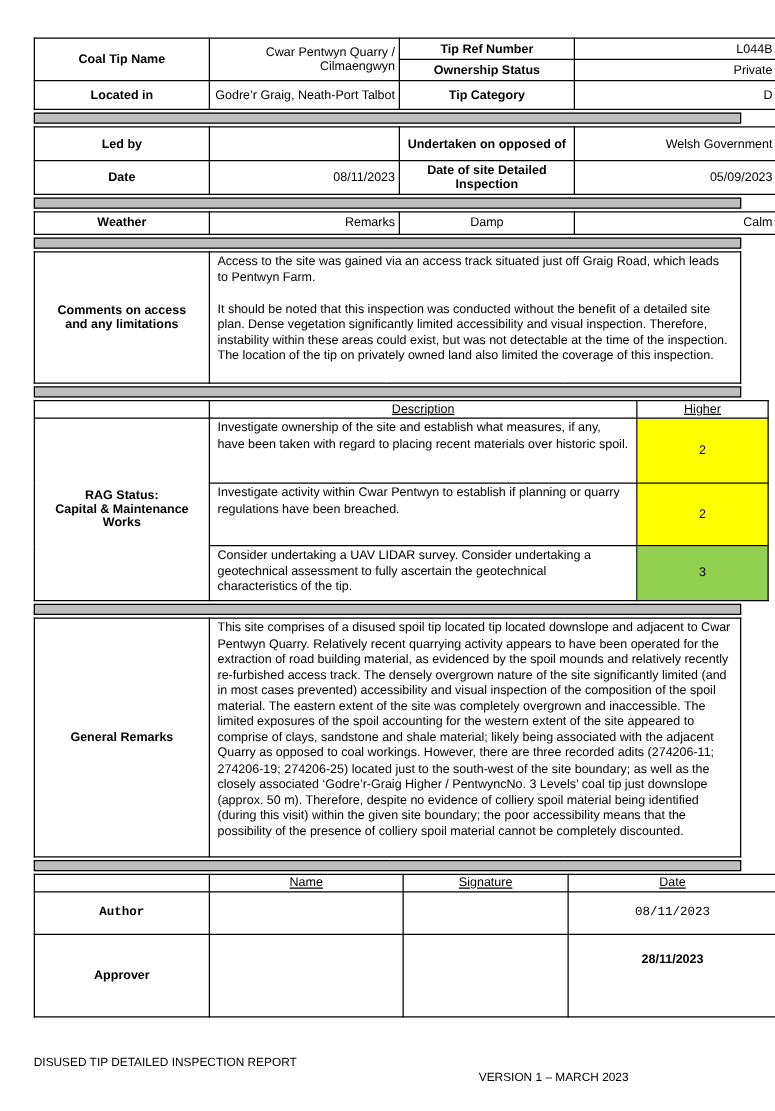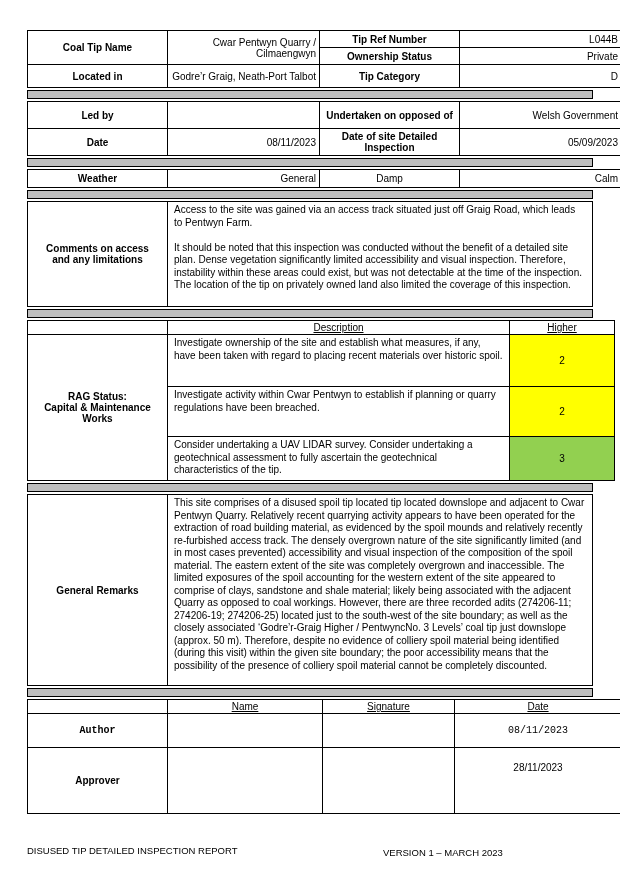--- a/index.html
+++ b/index.html
@@ -20,26 +20,26 @@
   
   .c1{width:133px;} .c2{width:145px;text-align:right;} .c3{width:133px;} .c4{width:155px;text-align:right;}
   .ragdesc{width:335px;} .ragstat{width:98px;}
   .sgn-name{width:148px;} .sgn-sig{width:125px;} .sgn-date{width:160px;}
   .h17{height:17px;} .h18{height:18px;} .h23{height:23px;} .h27{height:27px;}
   .h14{height:14px;} .h34{height:34px;font-family:Liberation Mono, monospace;}
   .rag-r1{height:52px;} .rag-r2{height:50px;} .rag-r3{height:44px;}
   .comments-cell{height:100px;}
   .remarks-cell{height:186px;}
   .approver-row{height:66px;}
-  .date-top{vertical-align:top;padding-top:14px;}
+  .date-top{vertical-align:top;padding-top:14px;font-weight:bold;}
   .status-cell{text-align:center;font-size:10px;}
   .block{display:block;}
   .footer{position:absolute;left:0;top:845px;width:620px;font-size:9.5px;}
   .footer .f-left{position:absolute;left:27px;top:0;}
-  .footer .f-right{position:absolute;left:383px;top:2px;}
+  .footer .f-right{position:absolute;left:383px;top:12px;}
 </style>
 </head>
 <body>
 
 <div class="page">
 
   <table>
     <tbody>
         <tr class="h17">
       <td class="c1 lbl" rowspan="2">Coal Tip Name</td>
@@ -78,21 +78,21 @@
     </tr>
   </tbody>
     </table>
 
   <div class="divider"></div>
 
   <table>
     <tbody>
         <tr class="h18">
       <td class="c1 lbl">Weather</td>
-      <td class="c2 val">General</td>
+      <td class="c2 val">Remarks</td>
       <td class="c3 val">Damp</td>
       <td class="c4 val">Calm</td>
     </tr>
   </tbody>
     </table>
 
   <div class="divider"></div>
 
   <table>
     <tbody>

